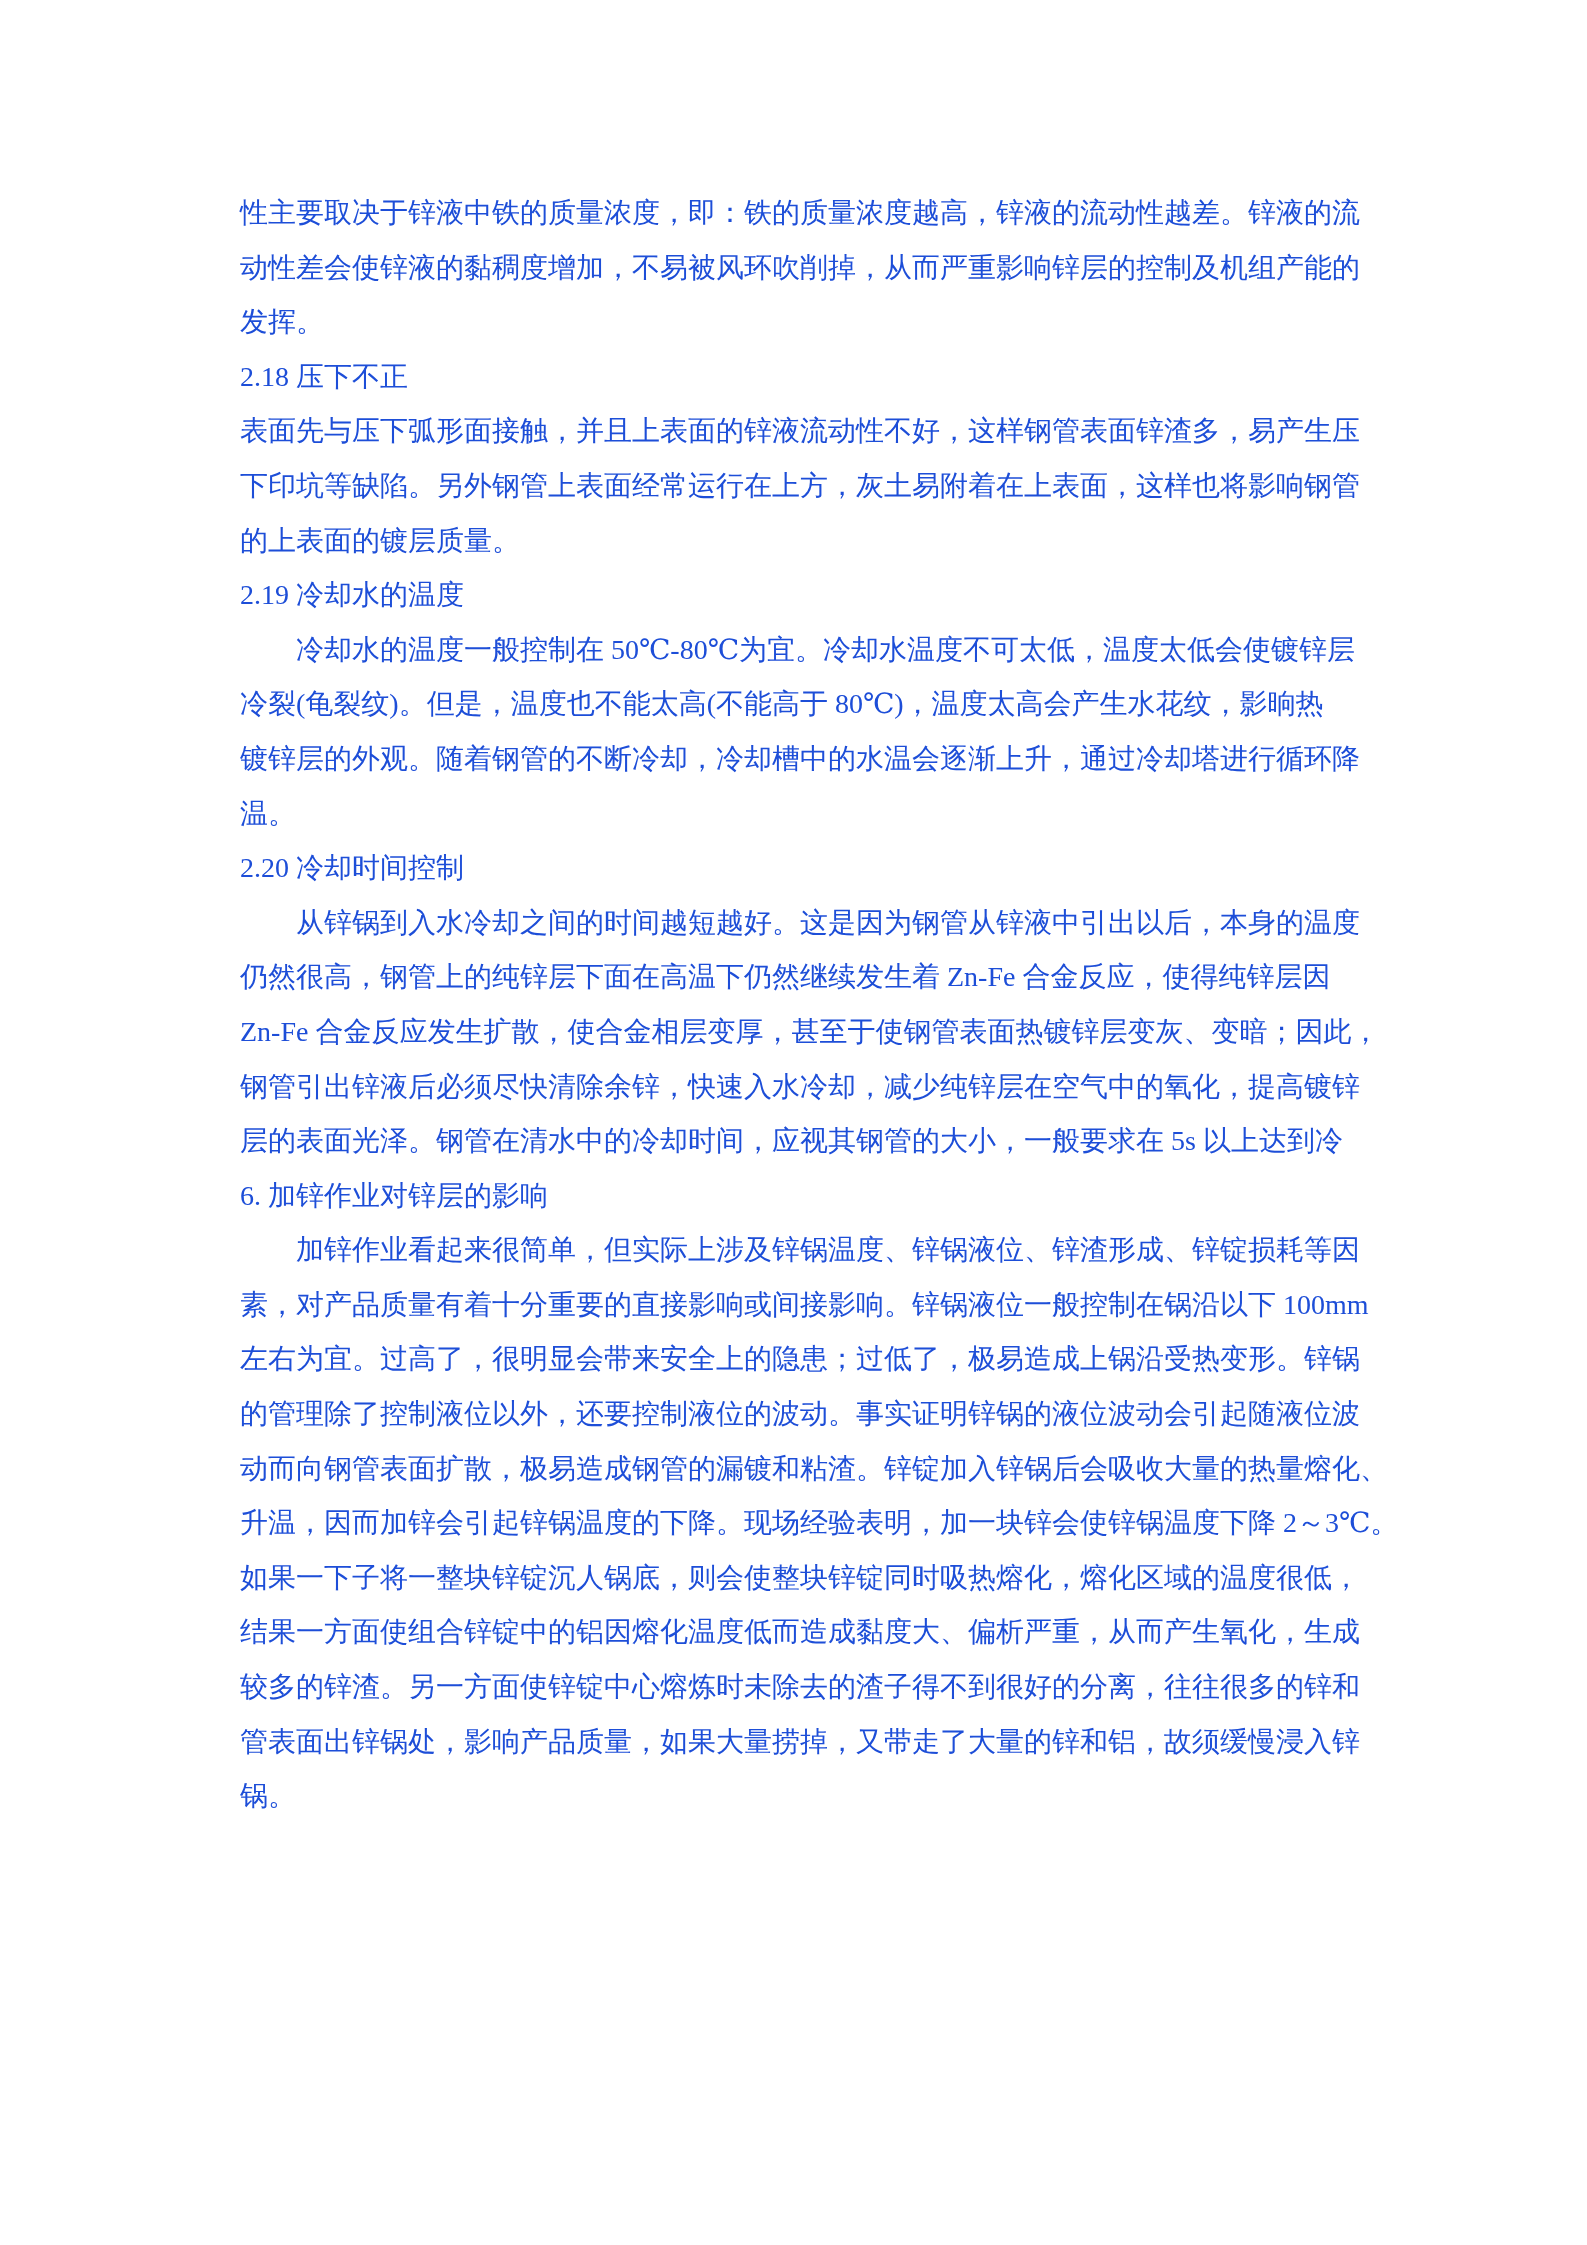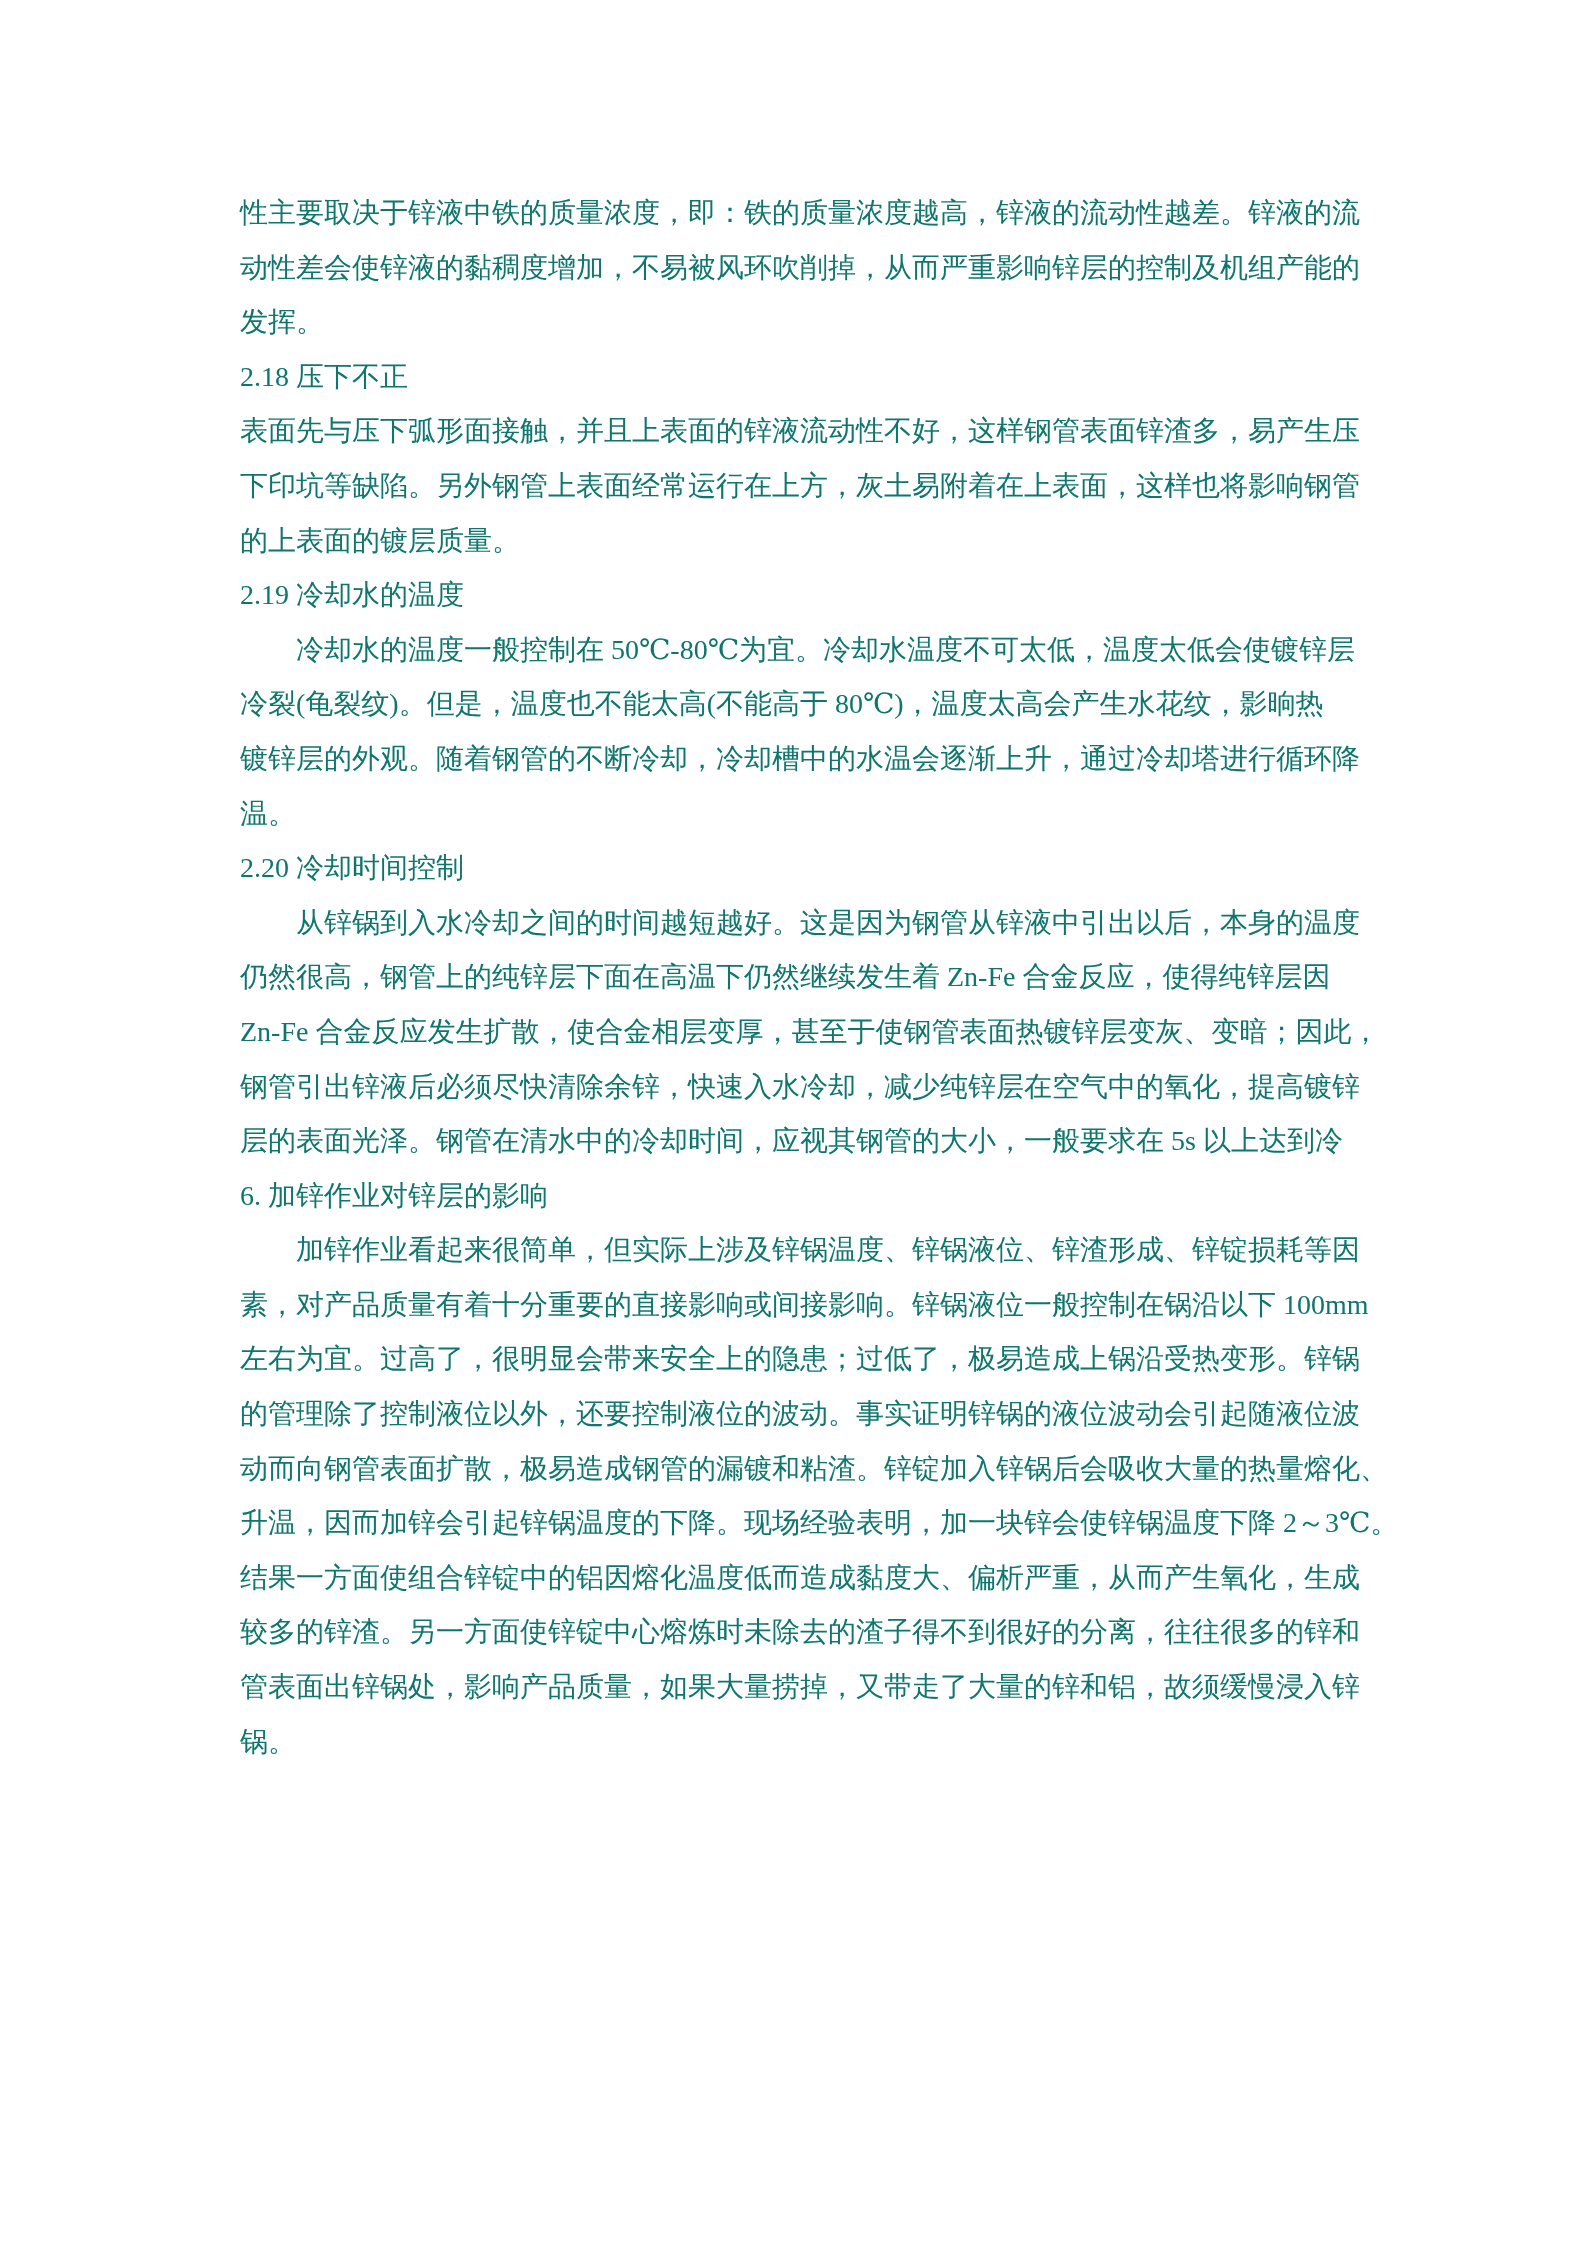--- a/index.html
+++ b/index.html
@@ -31,21 +31,21 @@
     letter-spacing: 0;
     overflow: visible;
   }
   .line.indent {
     text-indent: 2em;
   }
 </style>
 </head>
 <body>
 
-<div class="page" style="background: rgb(255, 255, 255); color: #0f766e;">
+<div class="page" style="background: rgb(255, 255, 255); color: #1d4ed8;">
   <div class="text-block" id="text-block">
       <div class="line">性主要取决于锌液中铁的质量浓度，即：铁的质量浓度越高，锌液的流动性越差。锌液的流</div>
       <div class="line">动性差会使锌液的黏稠度增加，不易被风环吹削掉，从而严重影响锌层的控制及机组产能的</div>
       <div class="line">发挥。</div>
       <div class="line">2.18 压下不正</div>
       <div class="line">表面先与压下弧形面接触，并且上表面的锌液流动性不好，这样钢管表面锌渣多，易产生压</div>
       <div class="line">下印坑等缺陷。另外钢管上表面经常运行在上方，灰土易附着在上表面，这样也将影响钢管</div>
       <div class="line">的上表面的镀层质量。</div>
       <div class="line">2.19 冷却水的温度</div>
       <div class="line indent">冷却水的温度一般控制在 50℃-80℃为宜。冷却水温度不可太低，温度太低会使镀锌层</div>
@@ -58,18 +58,19 @@
       <div class="line">Zn-Fe 合金反应发生扩散，使合金相层变厚，甚至于使钢管表面热镀锌层变灰、变暗；因此，</div>
       <div class="line">钢管引出锌液后必须尽快清除余锌，快速入水冷却，减少纯锌层在空气中的氧化，提高镀锌</div>
       <div class="line">层的表面光泽。钢管在清水中的冷却时间，应视其钢管的大小，一般要求在 5s 以上达到冷</div>
       <div class="line">6. 加锌作业对锌层的影响</div>
       <div class="line indent">加锌作业看起来很简单，但实际上涉及锌锅温度、锌锅液位、锌渣形成、锌锭损耗等因</div>
       <div class="line">素，对产品质量有着十分重要的直接影响或间接影响。锌锅液位一般控制在锅沿以下 100mm</div>
       <div class="line">左右为宜。过高了，很明显会带来安全上的隐患；过低了，极易造成上锅沿受热变形。锌锅</div>
       <div class="line">的管理除了控制液位以外，还要控制液位的波动。事实证明锌锅的液位波动会引起随液位波</div>
       <div class="line">动而向钢管表面扩散，极易造成钢管的漏镀和粘渣。锌锭加入锌锅后会吸收大量的热量熔化、</div>
       <div class="line">升温，因而加锌会引起锌锅温度的下降。现场经验表明，加一块锌会使锌锅温度下降 2～3℃。</div>
+      <div class="line">如果一下子将一整块锌锭沉人锅底，则会使整块锌锭同时吸热熔化，熔化区域的温度很低，</div>
       <div class="line">结果一方面使组合锌锭中的铝因熔化温度低而造成黏度大、偏析严重，从而产生氧化，生成</div>
       <div class="line">较多的锌渣。另一方面使锌锭中心熔炼时未除去的渣子得不到很好的分离，往往很多的锌和</div>
       <div class="line">管表面出锌锅处，影响产品质量，如果大量捞掉，又带走了大量的锌和铝，故须缓慢浸入锌</div>
       <div class="line">锅。</div>
     </div>
 </div>
 
 </body></html>

